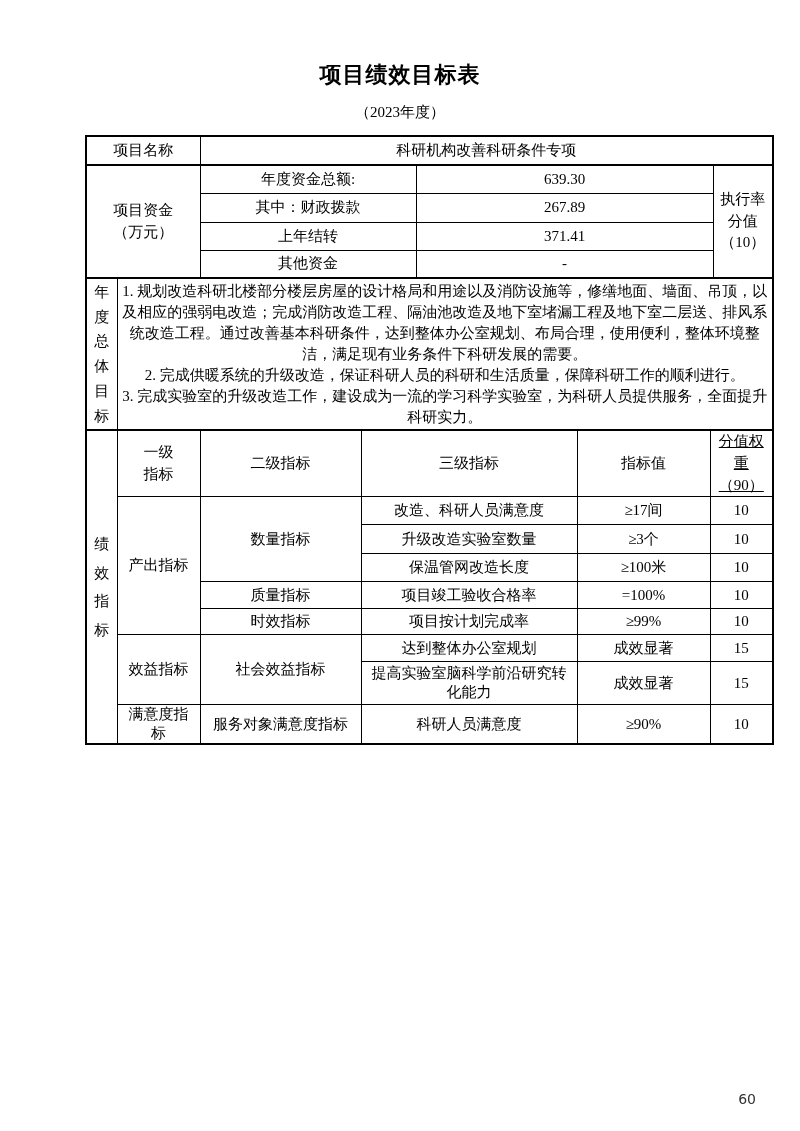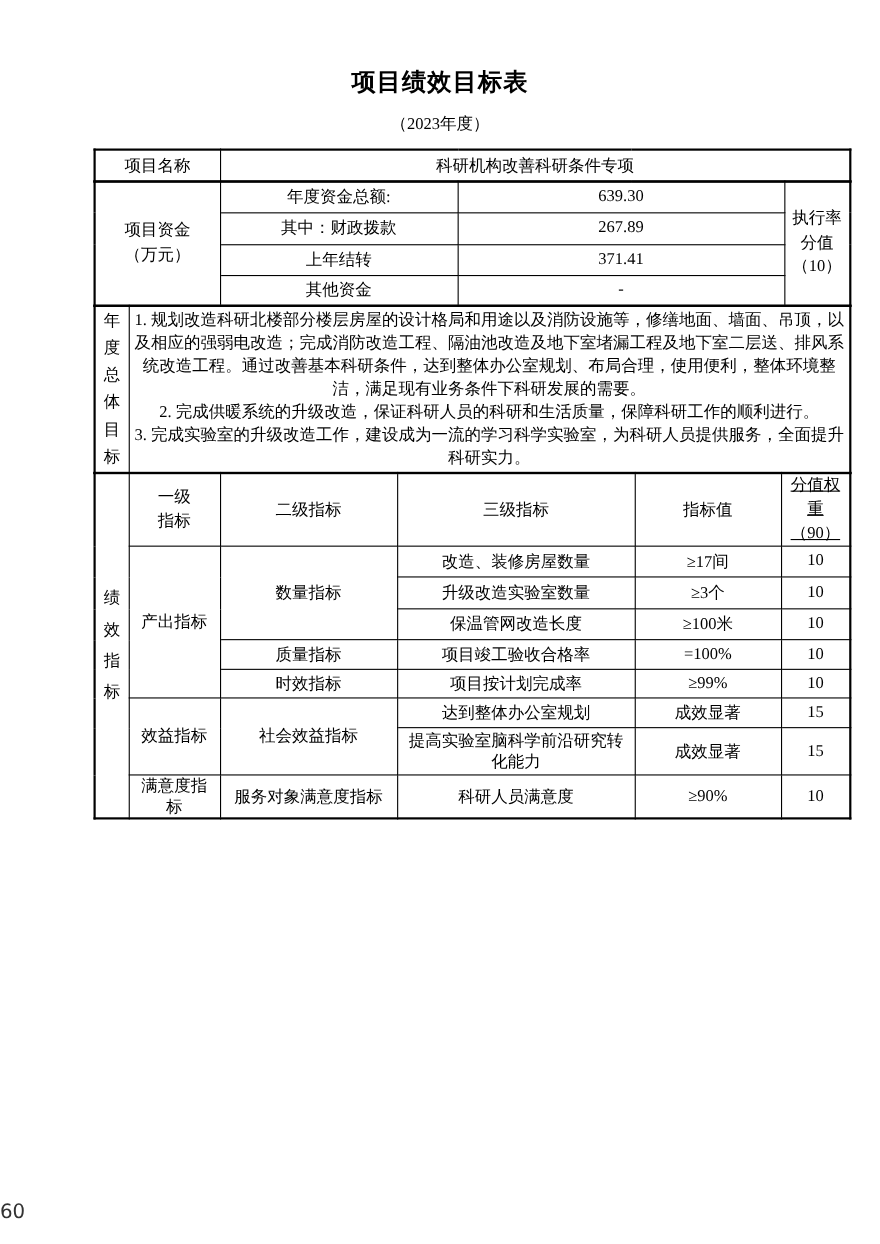--- a/index.html
+++ b/index.html
@@ -75,22 +75,22 @@
 
   td.l3 { text-align: left; padding: 2px 4px 2px 6px; }
   td.hdr { font-size: 15px; }
   td.hdr-weight { padding: 0 1px; font-size: 14px; text-decoration: underline; }
   td.tight { padding: 0 1px; }
 
   .page-num {
     position: absolute;
     top: 1091px; left: 0;
     width: 756px;
-    text-align: left;
-    font-size: 18px;
+    text-align: right;
+    font-size: 14px;
     font-family: "DejaVu Sans", sans-serif;
     color: #333;
   }
 </style>
 </head>
 <body>
 
 <div class="doc-title">项目绩效目标表</div>
 <div class="doc-subtitle">（2023年度）</div>
 
@@ -180,21 +180,21 @@
 指标</td>
       <td class="hdr">二级指标</td>
       <td class="hdr">三级指标</td>
       <td class="hdr">指标值</td>
       <td class="hdr-weight ml">分值权重
 （90）</td>
     </tr>
     <tr style="height:28px">
       <td rowspan="5" class="tight">产出指标</td>
       <td rowspan="3">数量指标</td>
-      <td class="l3">改造、装修房屋数量</td>
+      <td class="l3">改造、科研人员满意度</td>
       <td>≥17间</td>
       <td>10</td>
     </tr>
     <tr style="height:29px">
       <td class="l3">升级改造实验室数量</td>
       <td>≥3个</td>
       <td>10</td>
     </tr>
     <tr style="height:28px">
       <td class="l3">保温管网改造长度</td>

